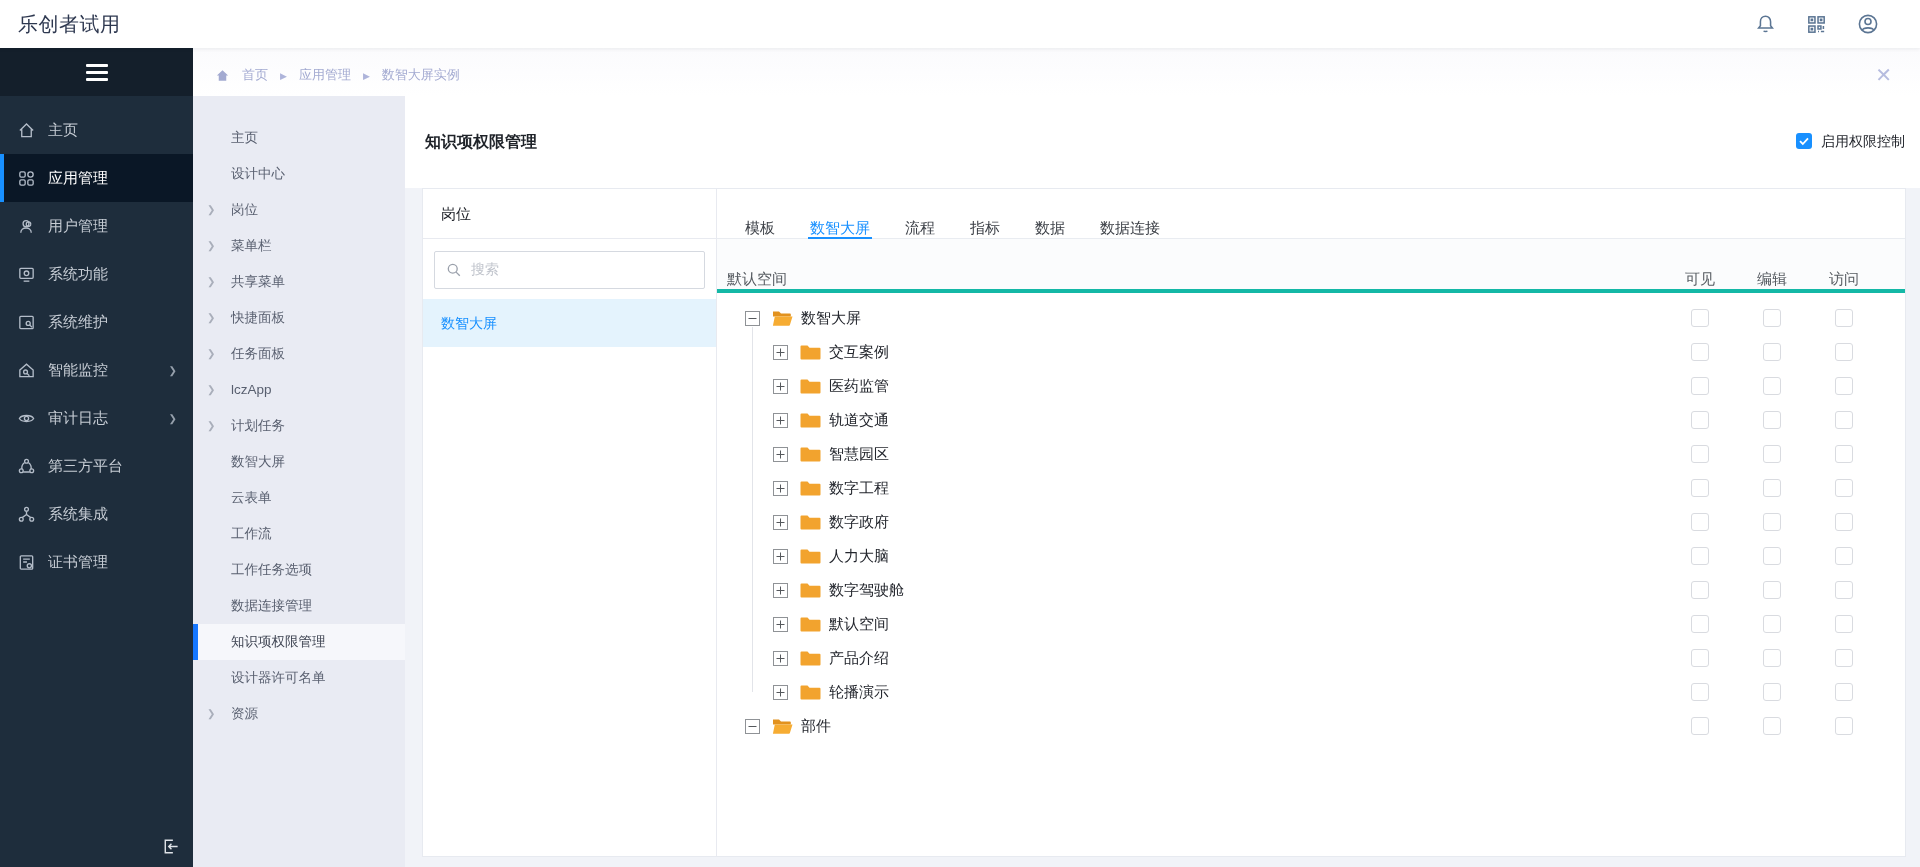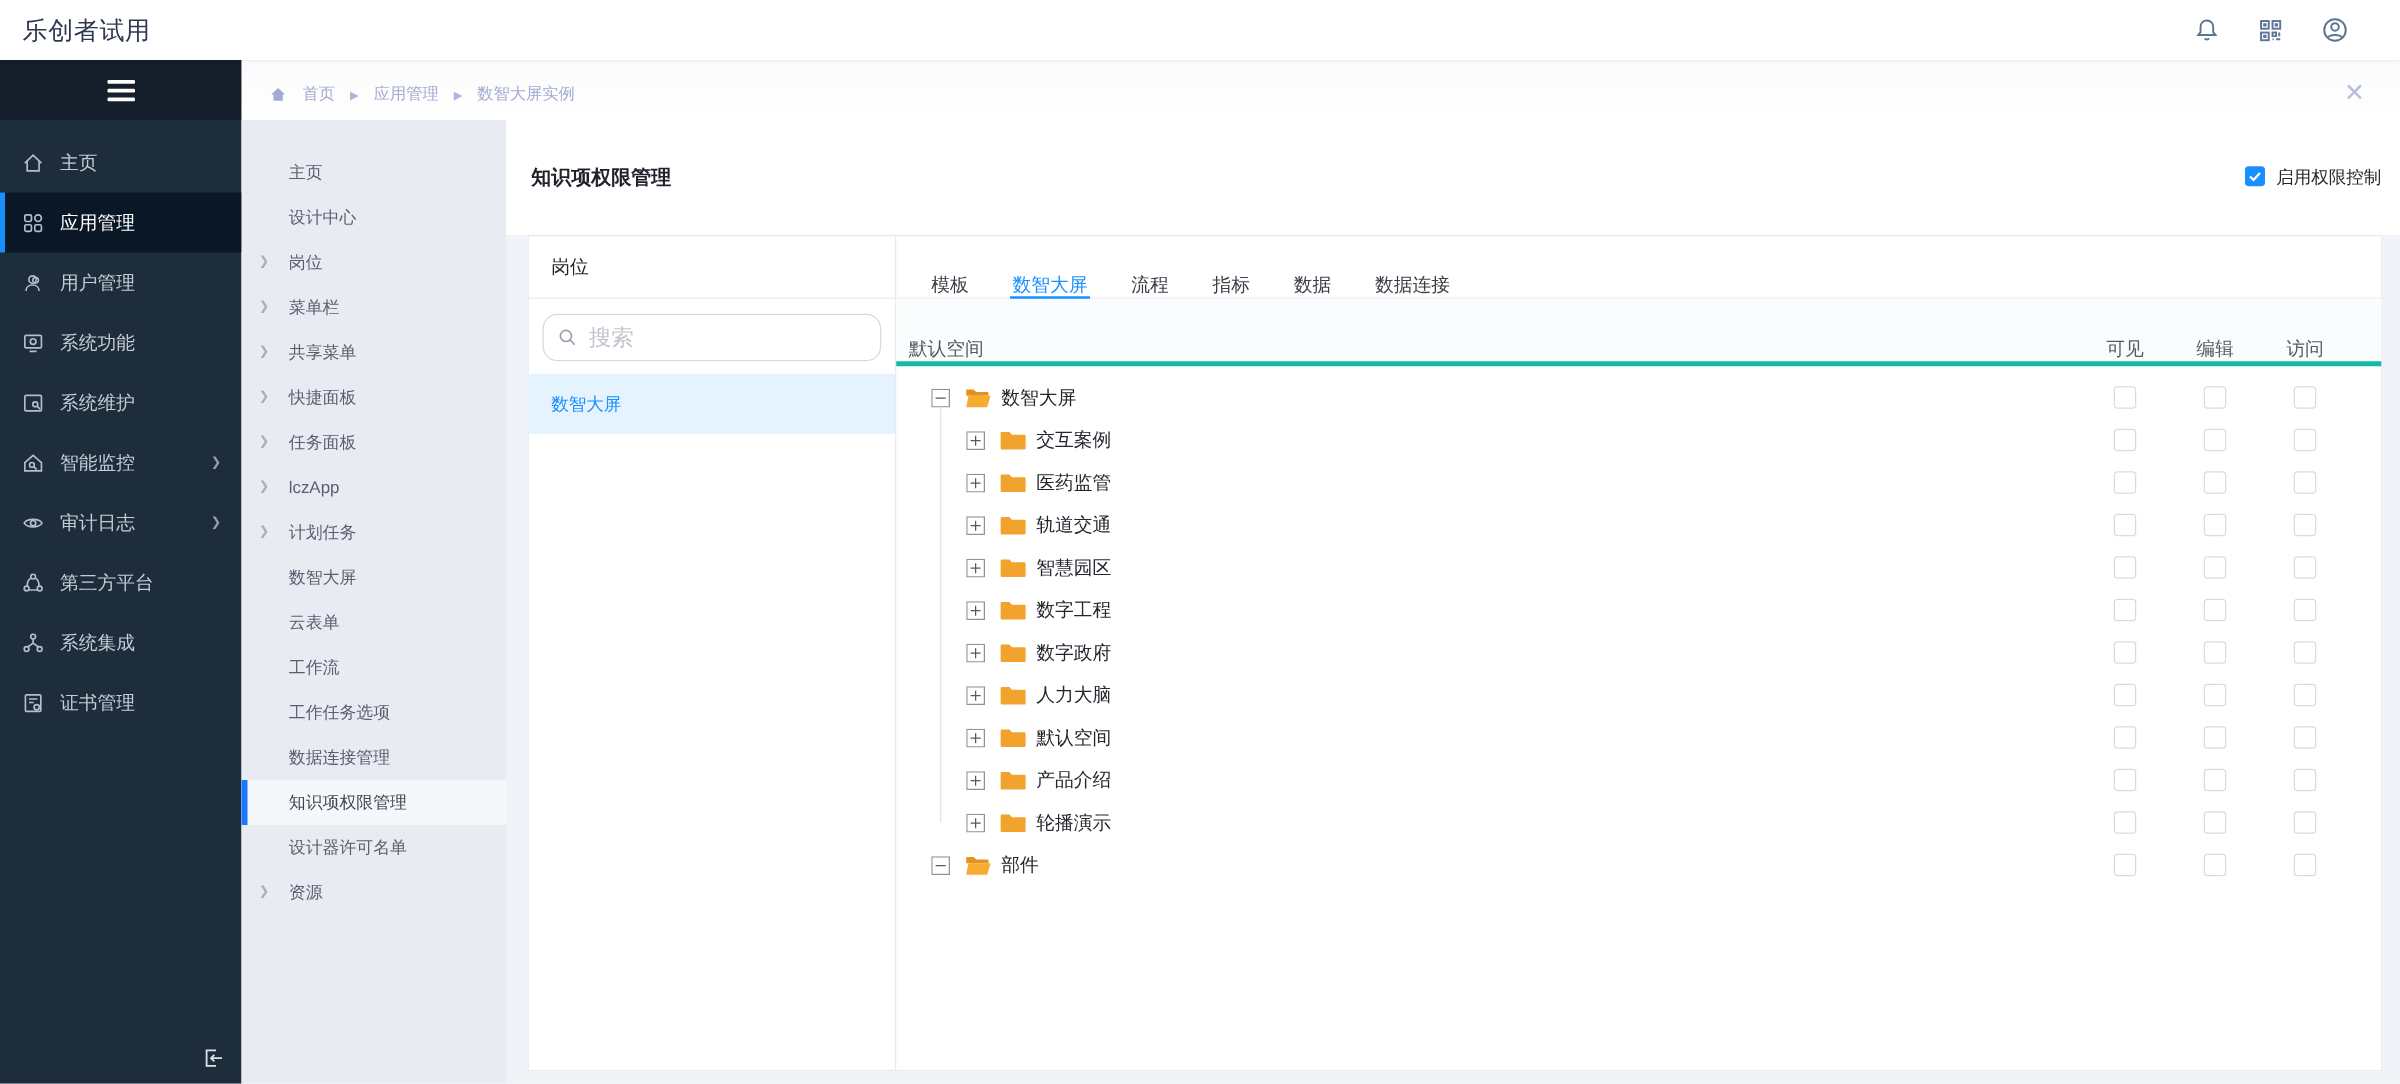--- a/index.html
+++ b/index.html
@@ -61,22 +61,22 @@
   .toggle-label { margin-left:9px; font-size:14px; color:#23262d; }
 
   .card { flex:1; margin:0 14px 10px 17px; background:#fff; border:1px solid #e7eaf0; display:flex; min-height:0; }
 
   
   .positions-panel { width:294px; flex:none; border-right:1px solid #e8eaf0; display:flex; flex-direction:column; }
   .positions-head { height:50px; flex:none; line-height:50px; padding-left:18px; font-size:15px; color:#21242b;
                     border-bottom:1px solid #e8eaf0; }
   .search-wrap { padding:12px 11px 10px; position:relative; }
   .search-wrap svg { position:absolute; left:23px; top:23px; color:#9aa0ab; }
-  .search-input { width:100%; height:38px; border:1px solid #d5d9e0; border-radius:12px; padding:0 10px 0 36px;
-                  font-size:18px; color:#333; outline:none; font-family:Liberation Serif, serif; }
+  .search-input { width:100%; height:38px; border:1px solid #d5d9e0; border-radius:2px; padding:0 10px 0 36px;
+                  font-size:14px; color:#333; outline:none; font-family:Liberation Serif, serif; }
   .search-input::placeholder { color:#c0c4cc; }
   .pos-item { height:48px; line-height:48px; padding-left:18px; font-size:14px; color:#4a4f58; cursor:pointer; }
   .pos-item.selected { background:#e4f3fd; color:#1890ff; }
 
   
   .perm-panel { flex:1; display:flex; flex-direction:column; min-width:0; }
   .tabs { height:50px; flex:none; display:flex; align-items:stretch; gap:35px; padding-left:28px;
           border-bottom:1px solid #e9ecf1; font-size:15px; color:#3b3f46; }
   .tab { position:relative; display:flex; align-items:flex-end; cursor:pointer; }
   .tab.active { color:#1890ff; }
@@ -741,20 +741,46 @@
                       </span>
                       <span class="cb-cell">
                         <span class="cb"></span>
                       </span>
                       <span class="cb-cell">
                         <span class="cb"></span>
                       </span>
                     </span>
                   </div>
 
+                  <div class="tree-row">
+                    <div class="tree-left depth1">
+                      <span class="expander">
+                        <svg width="15" height="15">
+                          <use href="#i-plus-box"></use>
+                        </svg>
+                      </span>
+                      <span class="folder">
+                        <svg width="21" height="17">
+                          <use href="#i-folder"></use>
+                        </svg>
+                      </span>
+                      <span class="tree-label">数字驾驶舱</span>
+                    </div>
+                    <span class="col-group">
+                      <span class="cb-cell">
+                        <span class="cb"></span>
+                      </span>
+                      <span class="cb-cell">
+                        <span class="cb"></span>
+                      </span>
+                      <span class="cb-cell">
+                        <span class="cb"></span>
+                      </span>
+                    </span>
+                  </div>
 
                   <div class="tree-row">
                     <div class="tree-left depth1">
                       <span class="expander">
                         <svg width="15" height="15">
                           <use href="#i-plus-box"></use>
                         </svg>
                       </span>
                       <span class="folder">
                         <svg width="21" height="17">

